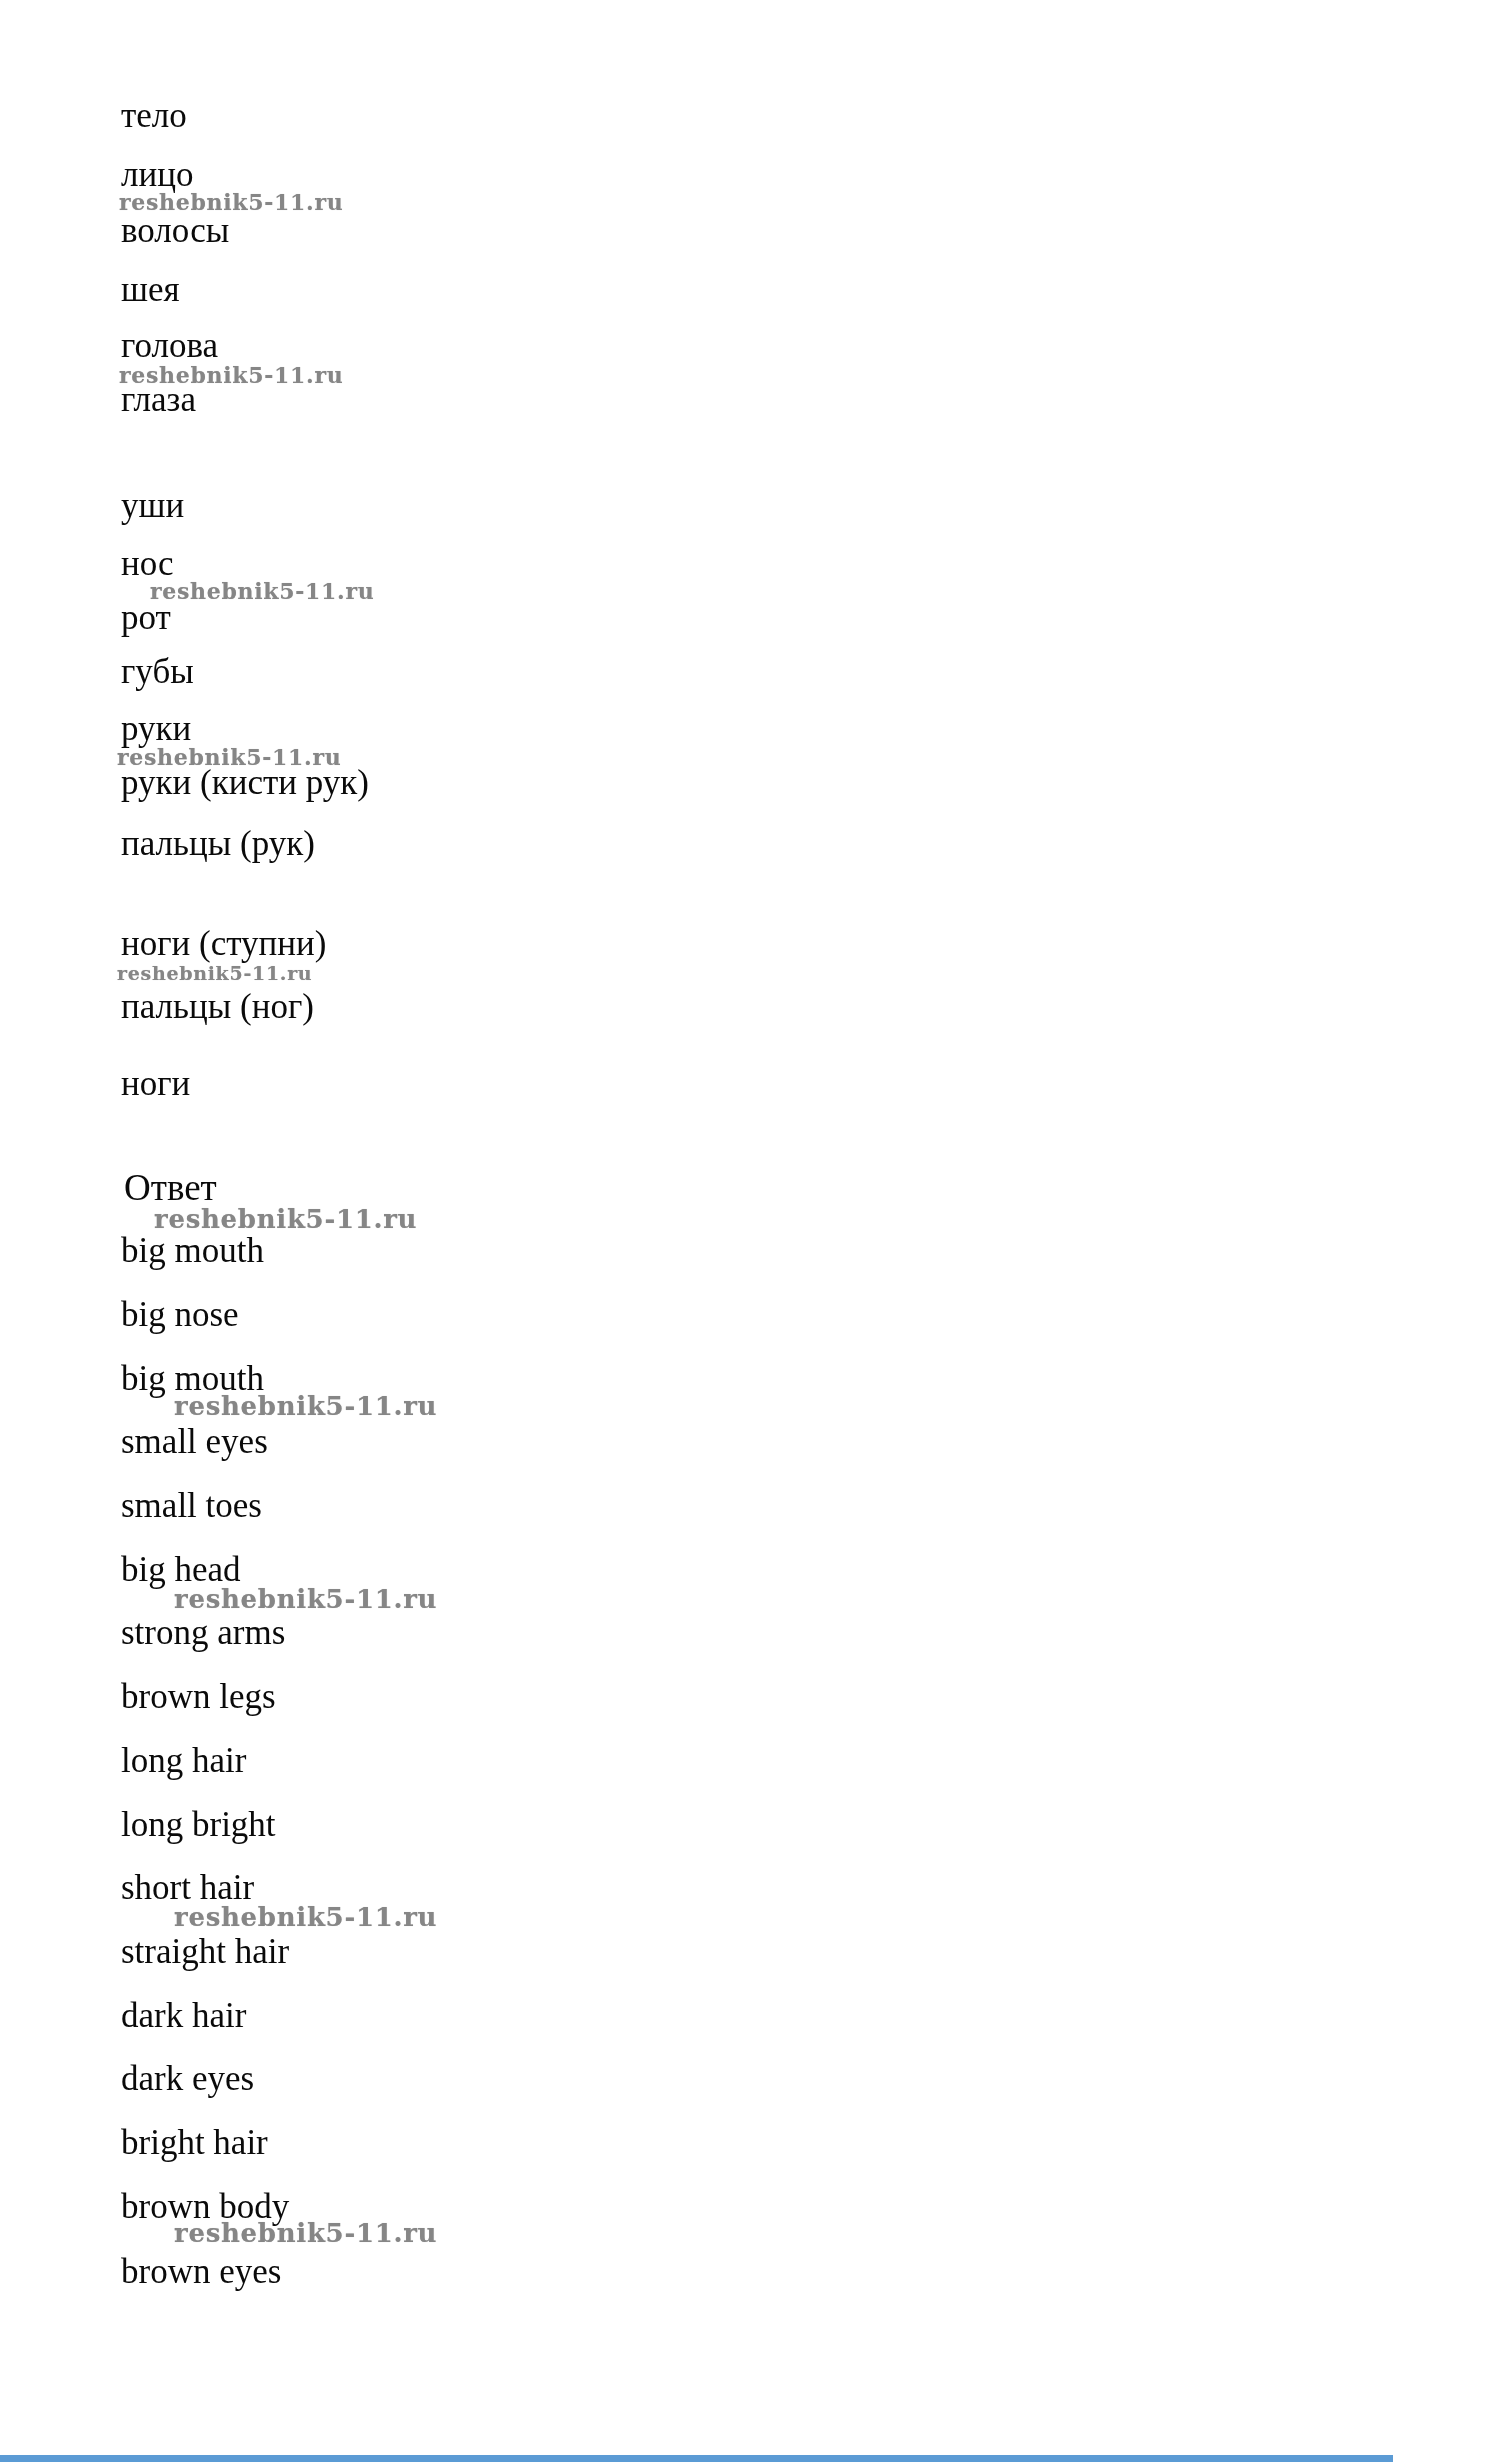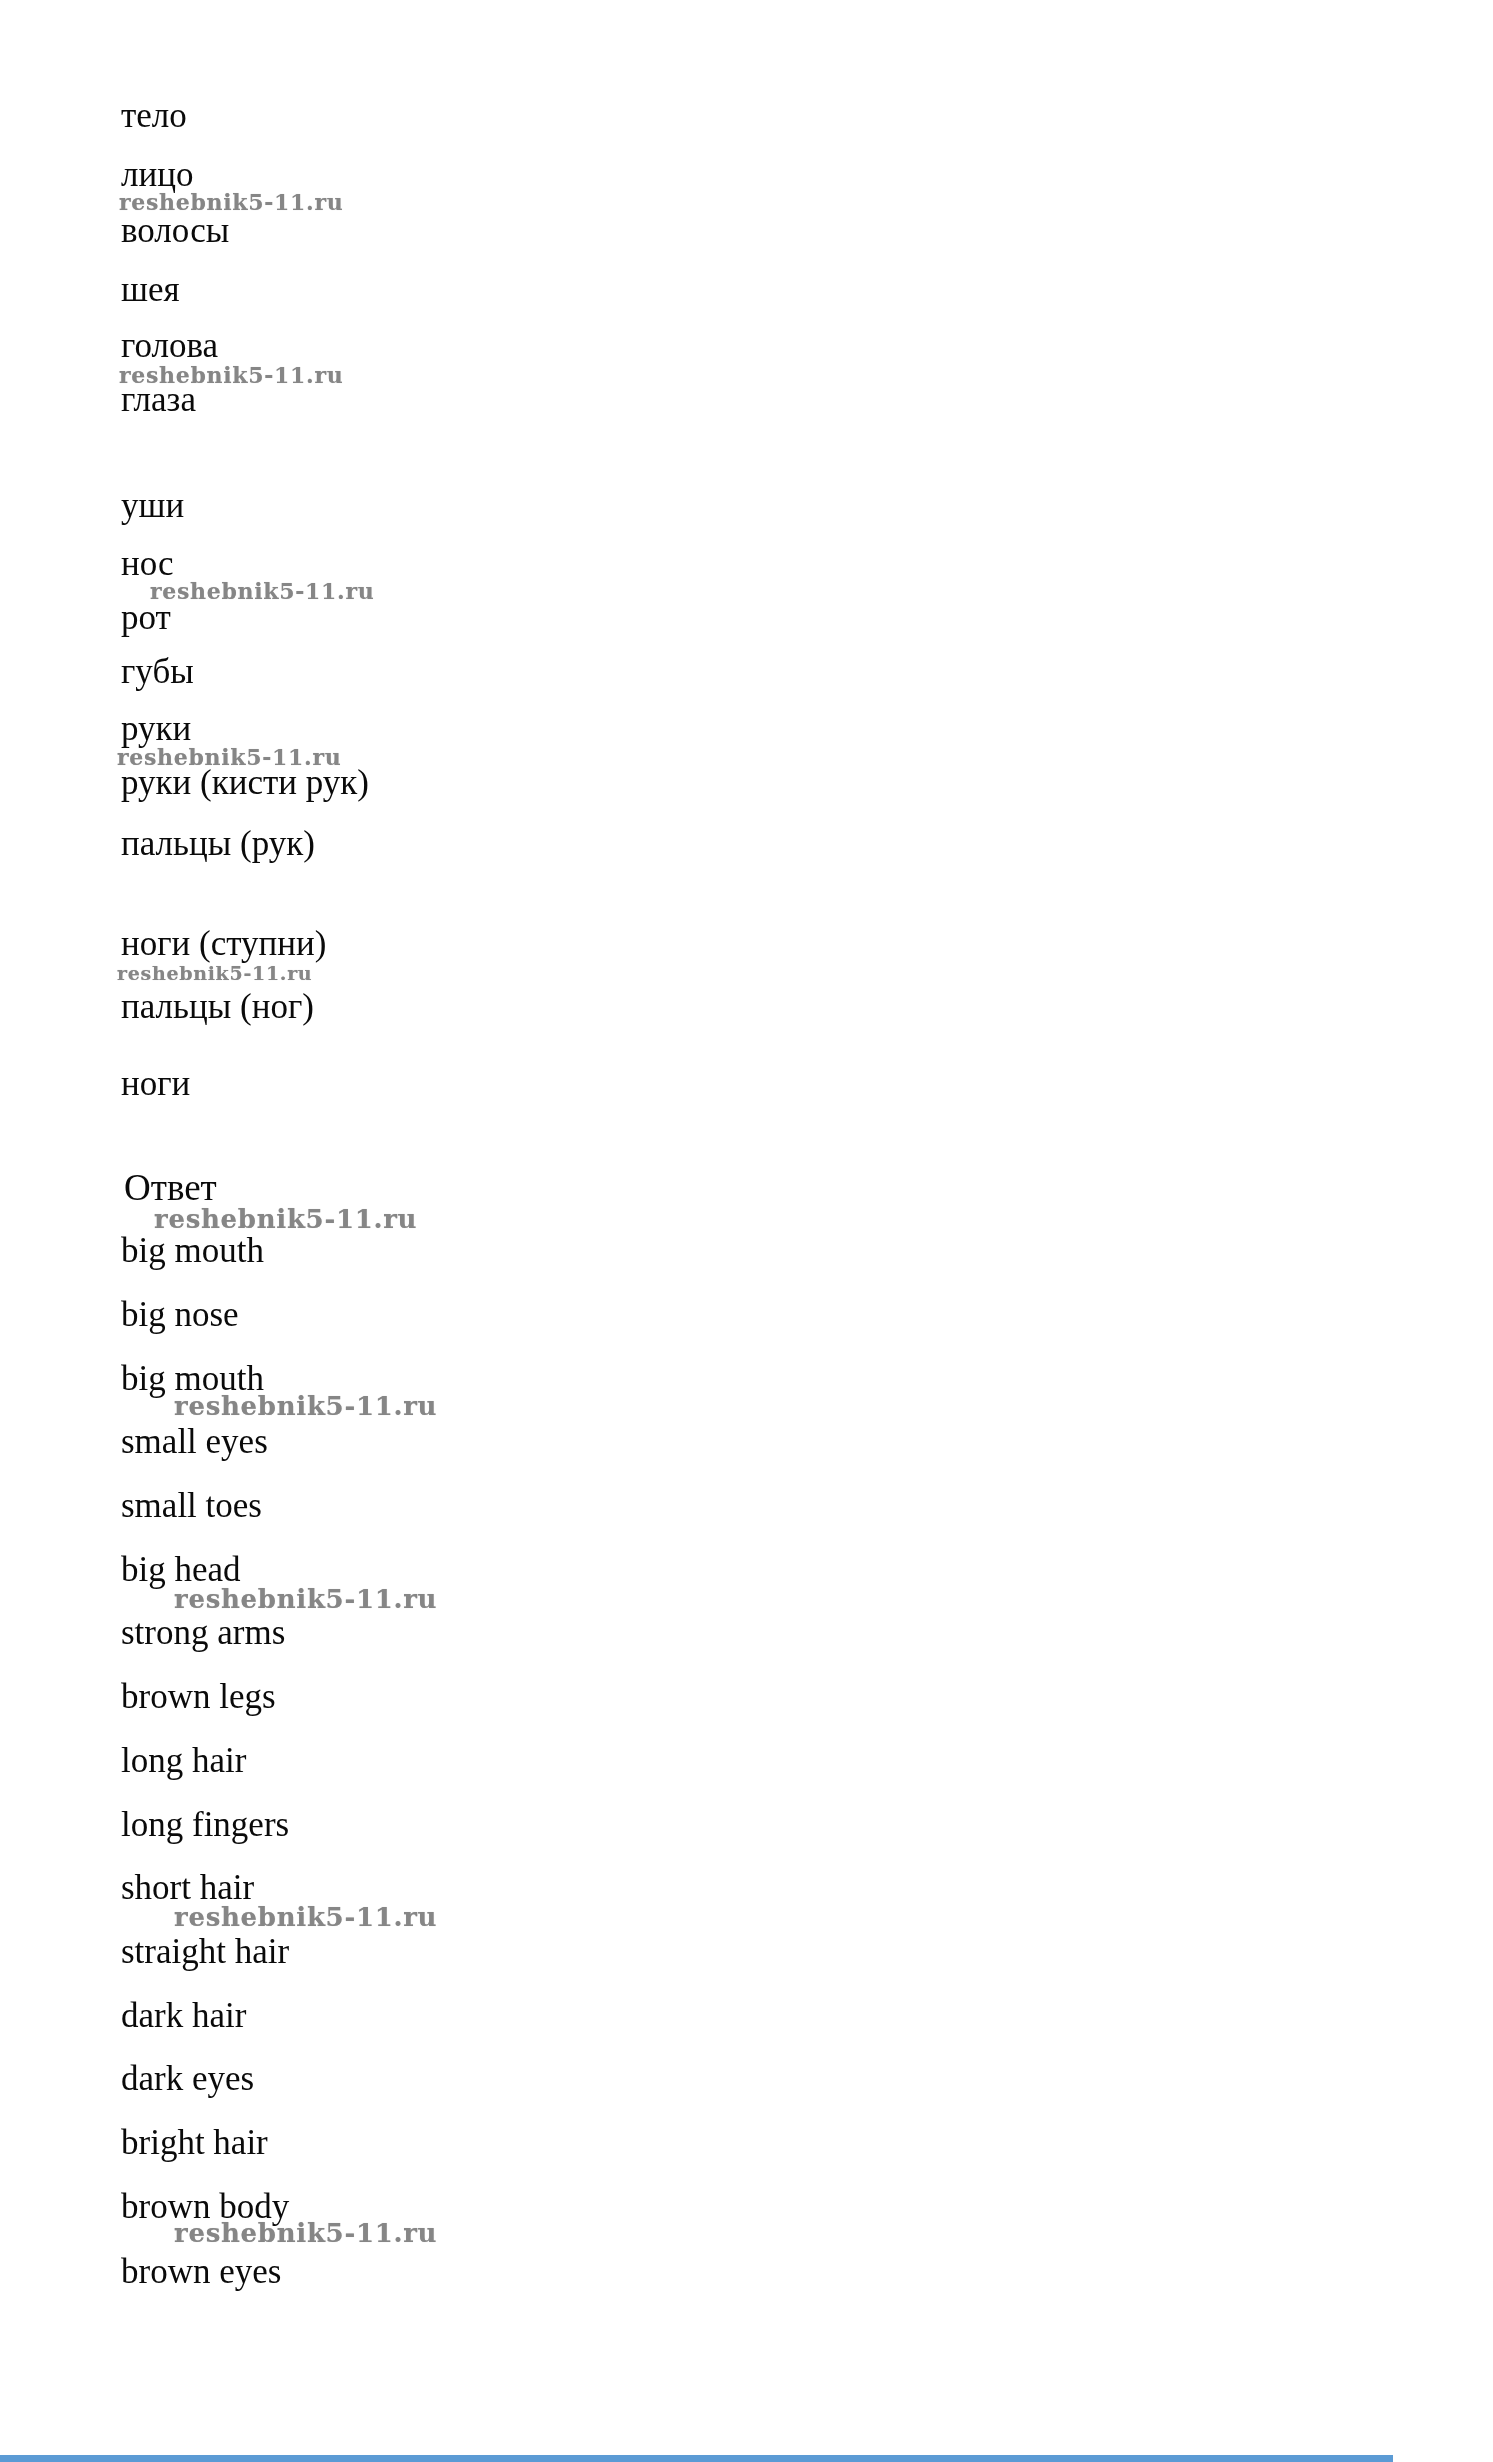--- a/index.html
+++ b/index.html
@@ -82,21 +82,21 @@
   <div class="txt" style="top:1296px">big nose</div>
   <div class="txt" style="top:1360px">big mouth</div>
   <div class="wm" style="top:1391px;left:174px;font-size:26px">reshebnik5-11.ru</div>
   <div class="txt" style="top:1423px">small eyes</div>
   <div class="txt" style="top:1487px">small toes</div>
   <div class="txt" style="top:1551px">big head</div>
   <div class="wm" style="top:1584px;left:174px;font-size:26px">reshebnik5-11.ru</div>
   <div class="txt" style="top:1614px">strong arms</div>
   <div class="txt" style="top:1678px">brown legs</div>
   <div class="txt" style="top:1742px">long hair</div>
-  <div class="txt" style="top:1806px">long fingers</div>
+  <div class="txt" style="top:1806px">long bright</div>
   <div class="txt" style="top:1869px">short hair</div>
   <div class="wm" style="top:1902px;left:174px;font-size:26px">reshebnik5-11.ru</div>
   <div class="txt" style="top:1933px">straight hair</div>
   <div class="txt" style="top:1997px">dark hair</div>
   <div class="txt" style="top:2060px">dark eyes</div>
   <div class="txt" style="top:2124px">bright hair</div>
   <div class="txt" style="top:2188px">brown body</div>
   <div class="wm" style="top:2218px;left:174px;font-size:26px">reshebnik5-11.ru</div>
   <div class="txt" style="top:2253px">brown eyes</div>
 

